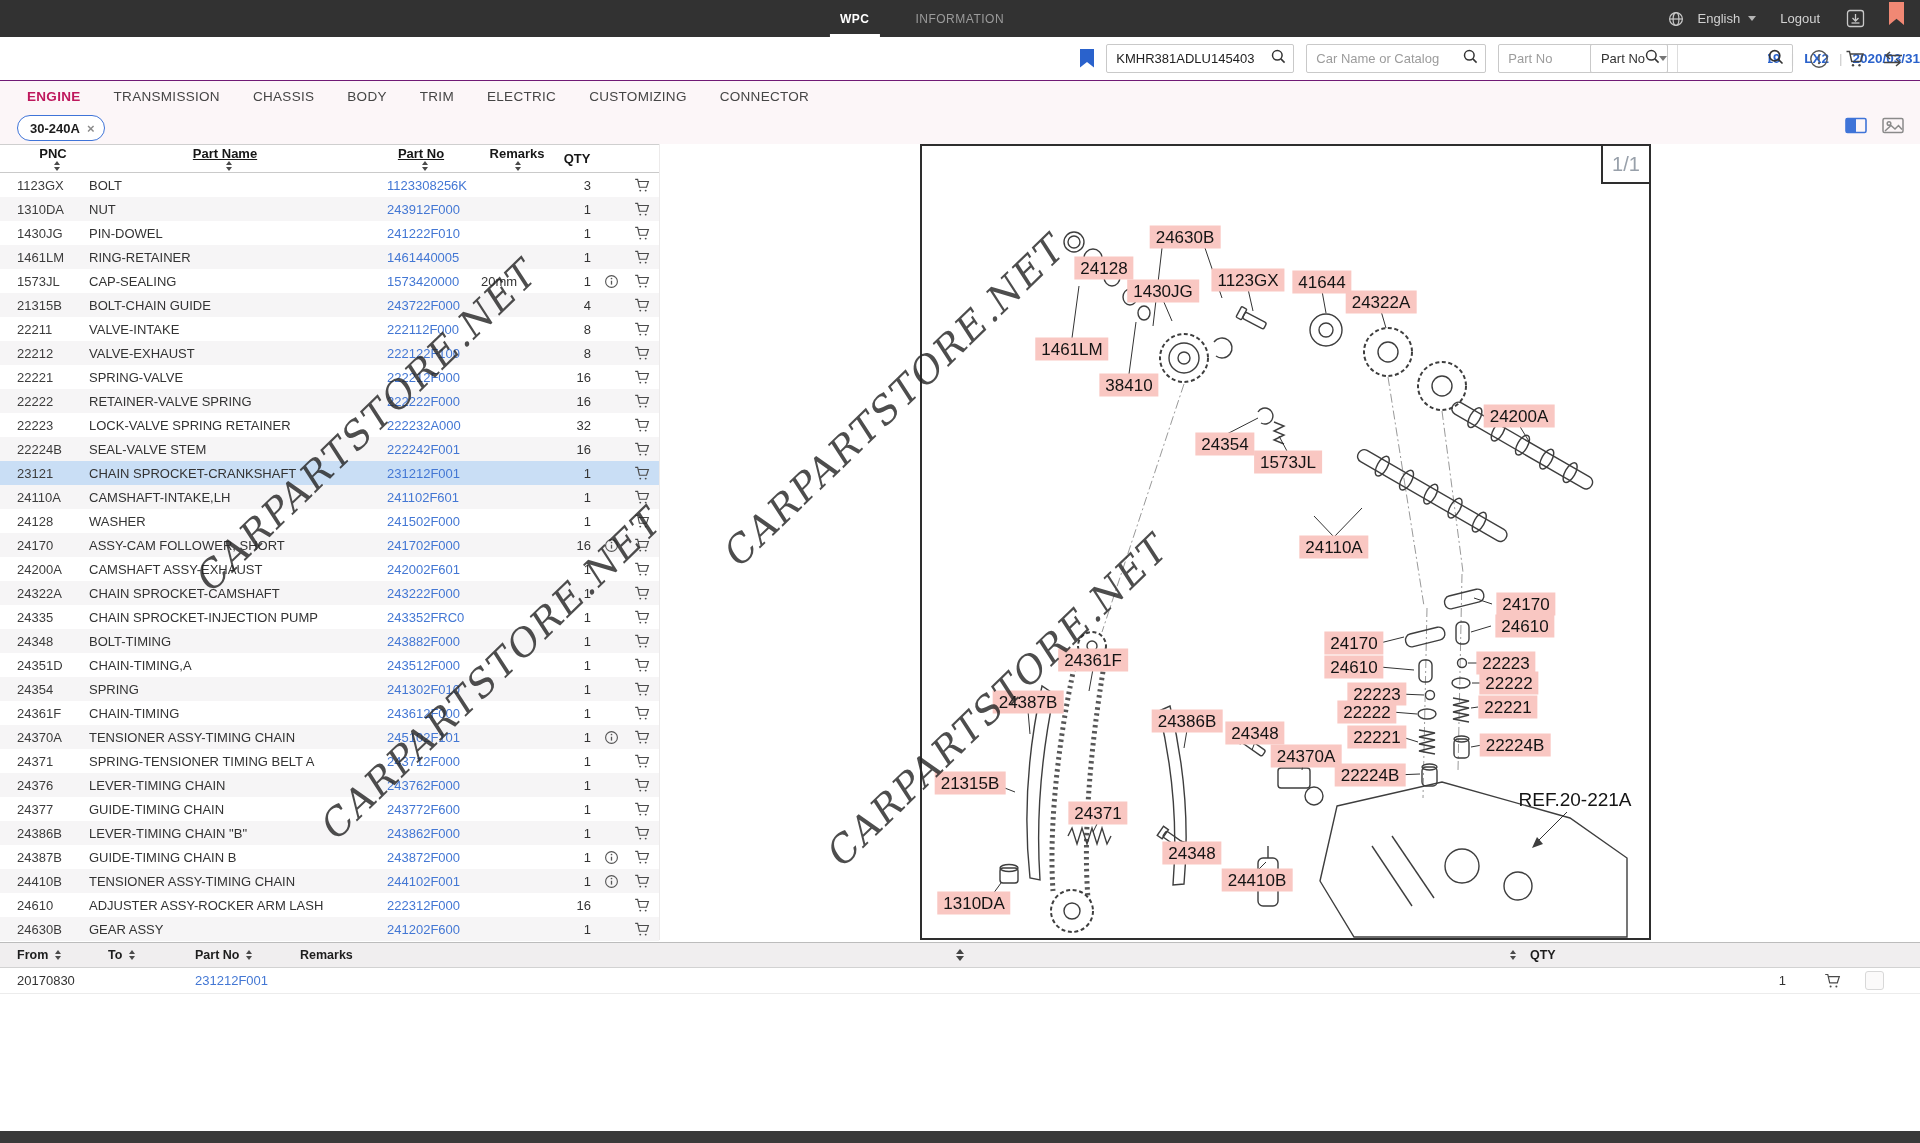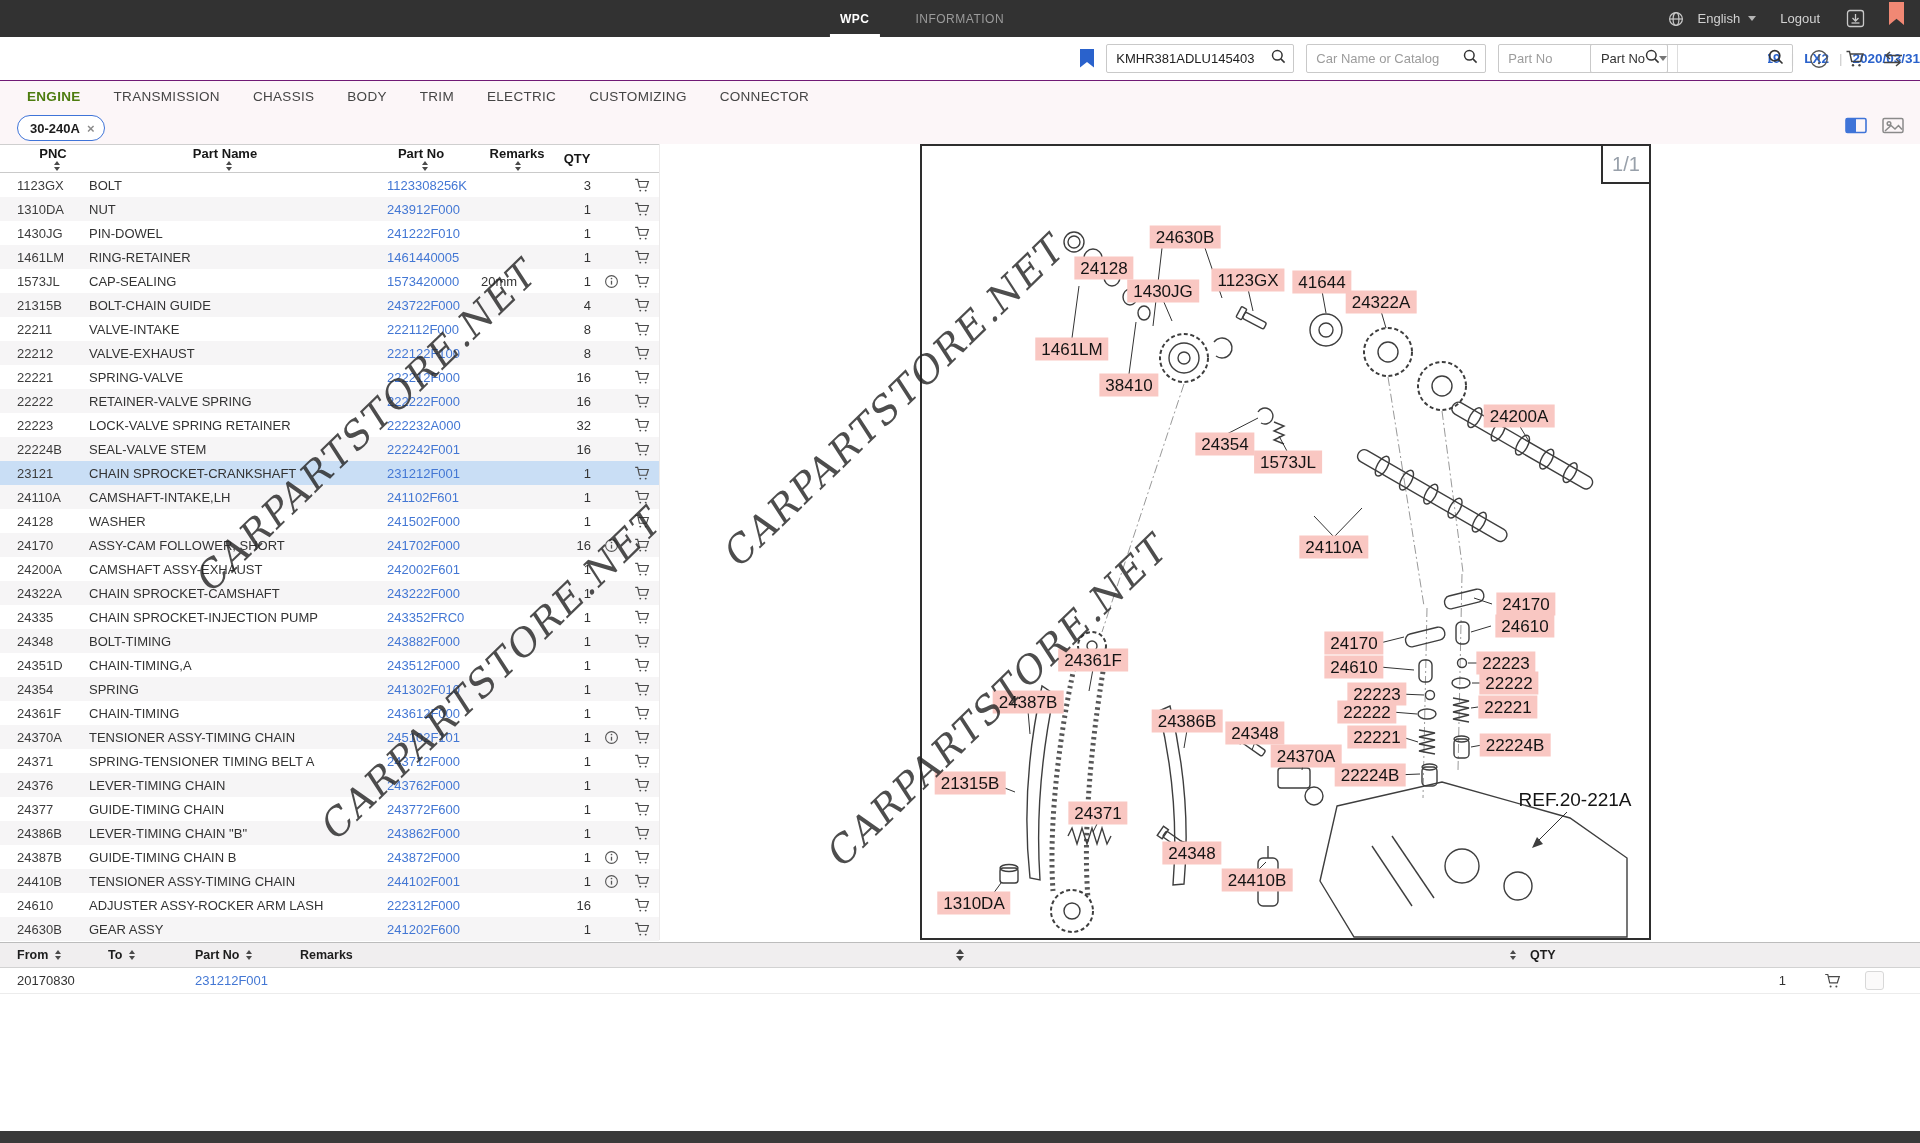--- a/index.html
+++ b/index.html
@@ -33,35 +33,35 @@
   .combo{display:flex;align-items:center;border:1px solid #c9c9c9;border-radius:2px;height:27px;}
   .combo .sel{display:flex;align-items:center;gap:14px;padding:0 10px;font-size:13px;color:#333;border-right:1px solid #ddd;height:100%;cursor:pointer;}
   .combo input{border:0;outline:0;width:78px;padding:0 6px;font-size:13px;font-family:inherit;}
   .combo .mag{margin-right:8px;}
   .tool-ic{cursor:pointer;display:flex;align-items:center;}
 
   
   .navtabs{position:absolute;left:0;top:80px;width:100%;height:32px;background:#fcf6f8;
            display:flex;align-items:center;gap:33px;padding-left:27px;box-sizing:border-box;z-index:8;}
   .ntab{font-size:13.5px;color:#454545;letter-spacing:.3px;height:32px;display:flex;align-items:center;position:relative;cursor:pointer;}
-  .ntab.act{color:#4d7c0f;font-weight:bold;border-bottom:3px solid #2a62cc;padding-top:3px;}
+  .ntab.act{color:#be185d;font-weight:bold;border-bottom:3px solid #2a62cc;padding-top:3px;}
 
   
   .chiprow{position:absolute;left:0;top:112px;width:100%;height:32px;background:#fcf6f8;z-index:8;}
   .chip{position:absolute;left:17px;top:3px;height:24px;border:1.6px solid #3f74d8;border-radius:14px;background:#fff;
         display:inline-flex;align-items:center;gap:7px;padding:0 10px 0 12px;font-size:13px;font-weight:bold;color:#1c1c1c;}
   .chip .x{color:#8b8b8b;font-weight:bold;cursor:pointer;font-size:13px;}
   .viewtoggles{position:absolute;right:16px;top:5px;display:flex;gap:15px;align-items:center;}
 
   
   .table-panel{position:absolute;left:0;top:144px;width:659px;height:796px;background:#fff;border-right:1px solid #eceaea;z-index:5;}
   .thead,.trow{display:grid;grid-template-columns:72px 298px 94px 76px 40px 28px 34px;align-items:center;padding-left:17px;}
   .thead{height:27px;border-top:1px solid #cfcfcf;border-bottom:1px solid #cacaca;font-size:13px;font-weight:bold;color:#171717;}
   .thead .hc{display:flex;align-items:center;flex-direction:column;}
-  .thead .spread{justify-content:space-between;padding-right:26px;}
+  .thead .spread{justify-content:space-between;padding-right:26px;text-decoration:underline;}
   .trow{height:24px;font-size:13px;color:#333;cursor:pointer;}
   .trow:nth-child(even){background:#f6f5f6;}
   .trow.sel{background:#c9def5 !important;}
   .c-pnc{color:#3c3c3c;}
   .c-pno,.blue-link{color:#4377d4;text-decoration:none;cursor:pointer;}
   .c-qty{text-align:right;padding-right:6px;}
   .c-info{display:flex;justify-content:center;color:#555;}
   .c-cart{display:flex;justify-content:center;color:#4a4a4a;}
   .c-info svg{width:15px;height:15px;}
   .c-cart svg{width:17px;height:15px;}

